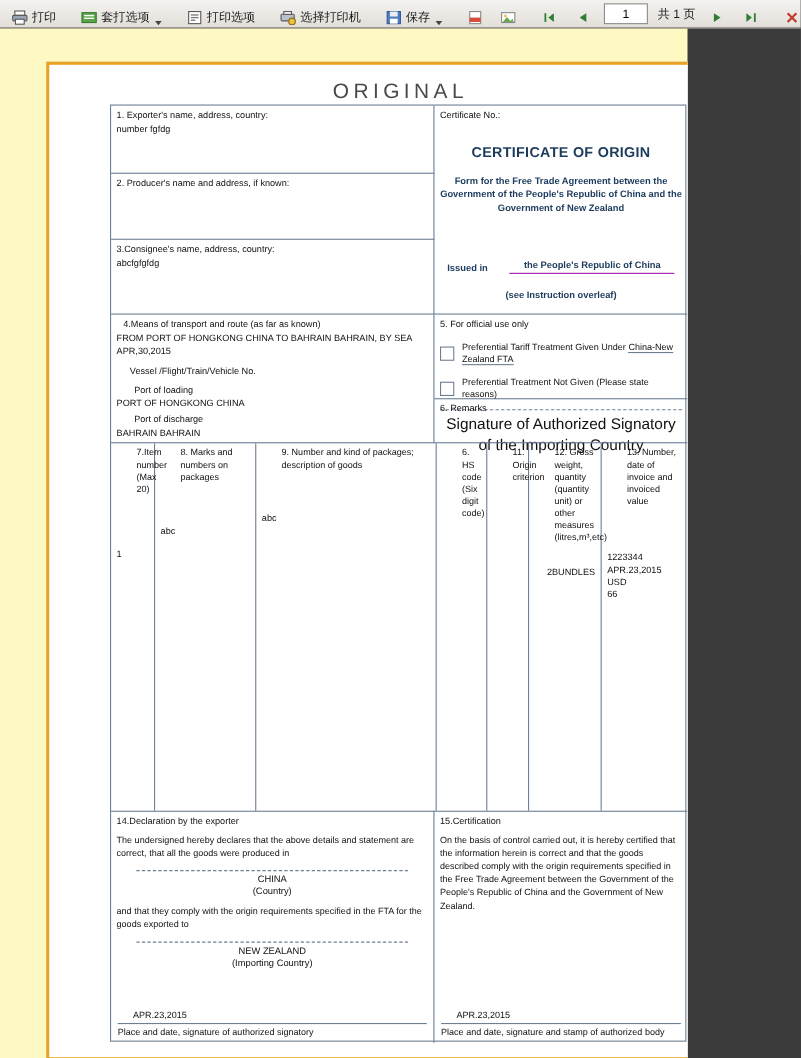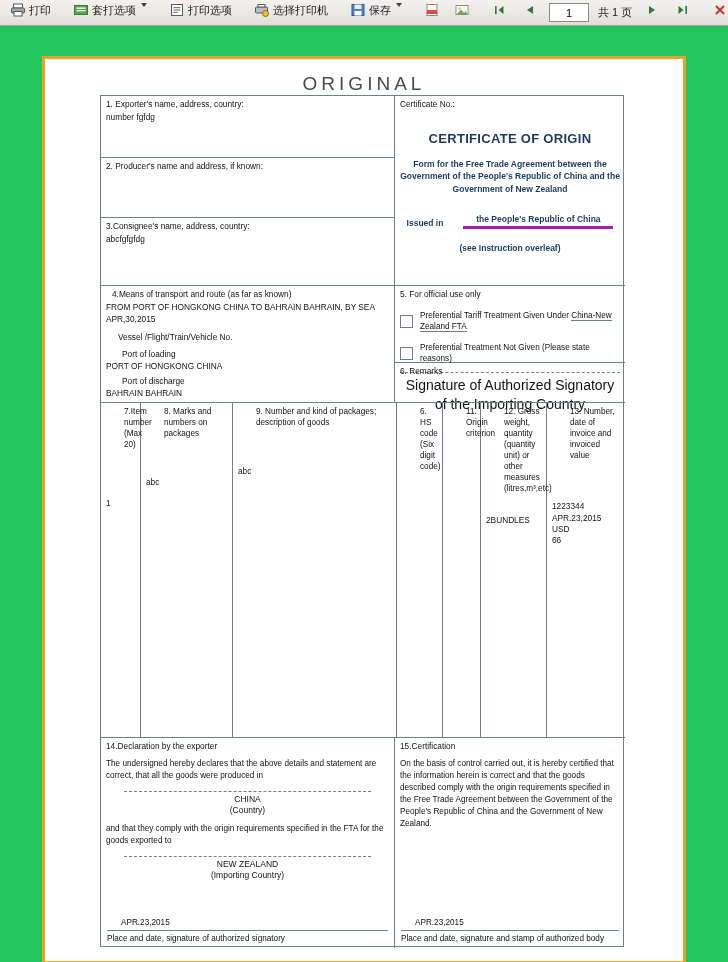--- a/index.html
+++ b/index.html
@@ -23,21 +23,21 @@
     border-bottom: 1px solid #a9a5a0;
     display: flex;
     align-items: center;
     padding: 0 4px;
     box-sizing: border-box;
     gap: 2px;
     font-size: 11px;
   }
   .tb-btn {
     display: flex;
-    align-items: flex-start;
+    align-items: flex-end;
     gap: 3px;
     height: 20px;
     padding: 0 5px;
     border: 1px solid transparent;
     border-radius: 2px;
     white-space: nowrap;
     cursor: default;
     color: #1b1b1b;
   }
   .tb-sep {
@@ -70,23 +70,23 @@
     font-size: 11px;
     font-family: "Liberation Sans", sans-serif;
     padding: 0;
     margin: 0 3px;
   }
   .page-total { padding: 0 4px; color: #1b1b1b; white-space: nowrap; }
 
   
   .viewer {
     position: relative;
-    width: 728px;
+    width: 625px;
     height: 936px;
-    background: #22c55e;
+    background: #fef9c3;
     overflow: hidden;
   }
   .paper-wrap {
     position: absolute;
     left: 42px;
     top: 30px;
     width: 644px;
     height: 908px;
   }
   .paper-border {
@@ -145,31 +145,31 @@
   }
   .co-sub {
     font-size: 8.5px;
     font-weight: bold;
     color: #1b3a5c;
     text-align: center;
     margin-top: 10px;
     line-height: 1.5;
   }
   .issued-row {
-    margin-top: 18px;
+    margin-top: 40px;
     display: flex;
     align-items: flex-end;
     justify-content: center;
     gap: 20px;
     font-size: 8.5px;
     font-weight: bold;
     color: #1b3a5c;
   }
   .issued-val {
-    border-bottom: 3px solid #a21caf;
+    border-bottom: 1px solid #a21caf;
     min-width: 150px;
     text-align: center;
     font-weight: bold;
     color: #1b3a5c;
     padding-bottom: 1px;
   }
   .overleaf {
     text-align: center;
     font-size: 8.5px;
     font-weight: bold;
@@ -448,21 +448,21 @@
           <div class="val"></div>
         </div>
 
         <div class="cell br" style="left:342px; top:307px; width:38px; height:334px;">
           <div class="col-head">11. Origin criterion</div>
           <div class="val"></div>
         </div>
 
         <div class="cell br" style="left:380px; top:307px; width:66px; height:334px;">
           <div class="col-head">12. Gross weight, quantity (quantity unit) or other measures (litres,m³,etc)</div>
-          <div class="val" style="margin-top:20px;">2BUNDLES</div>
+          <div class="val" style="margin-top:20px;text-align:right;">2BUNDLES</div>
         </div>
 
         <div class="cell" style="left:446px; top:307px; width:78px; height:334px;">
           <div class="col-head">13. Number, date of invoice and invoiced value</div>
           <div class="val" style="margin-top:40px; white-space:pre-line;">1223344
 APR.23,2015
 USD
 66</div>
         </div>
 

